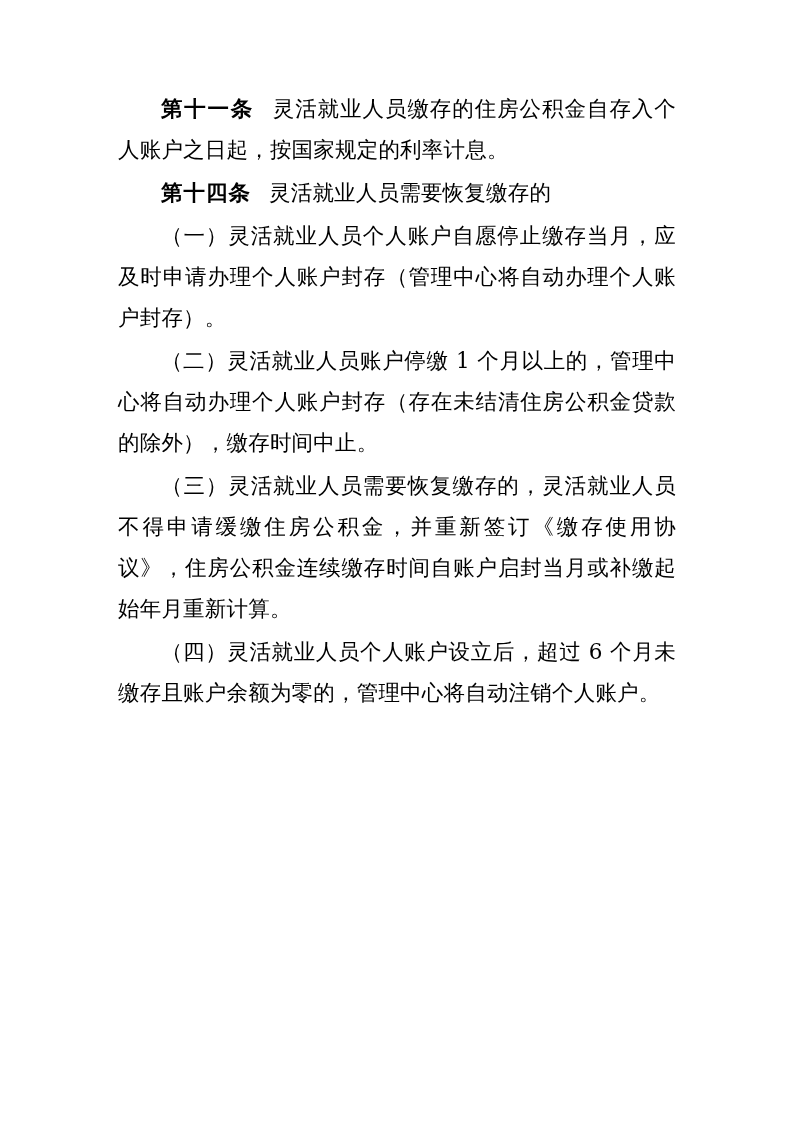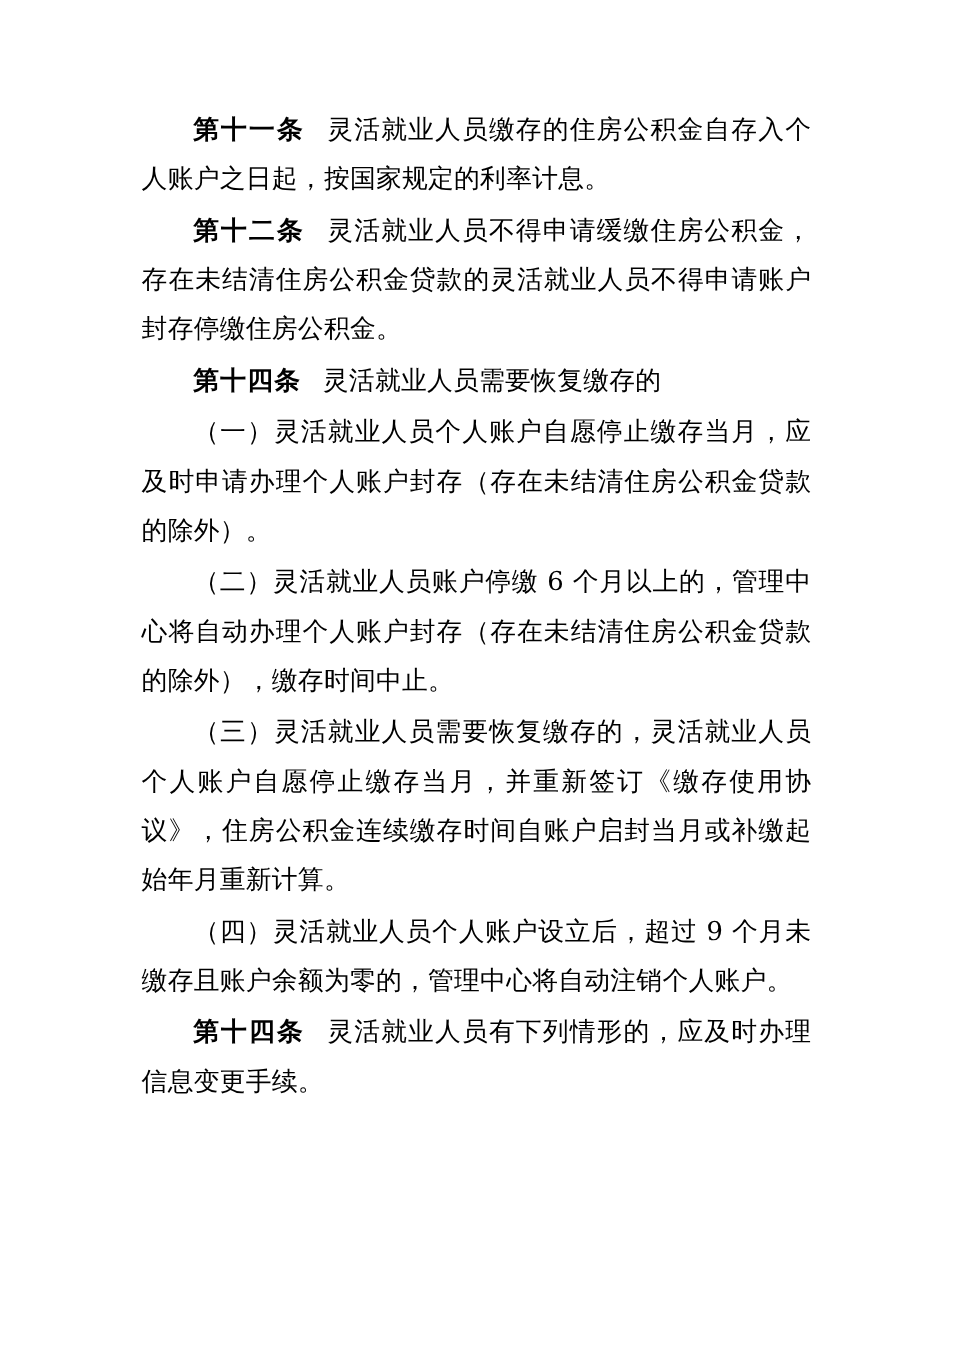--- a/index.html
+++ b/index.html
@@ -50,29 +50,27 @@
   }
 </style>
 </head>
 <body>
 
 <div class="page">
   <div class="doc-body">
 
     <p class="para indent"><span class="art-head">第十一条</span><span class="gap-after-head"></span><span>灵活就业人员缴存的住房公积金自存入个人账户之日起，按国家规定的利率计息。</span></p>
 
-    <p class="para indent"><span class="art-head">第十二条</span><span class="gap-after-head"></span><span>灵活就业人员不得申请缓缴住房公积金，存在未结清住房公积金贷款的灵活就业人员不得申请账户封存停缴住房公积金。</span></p>
 
     <p class="para indent"><span class="art-head">第十四条</span><span class="gap-after-head"></span><span>灵活就业人员需要恢复缴存的</span></p>
 
-    <p class="para indent">（一）灵活就业人员个人账户自愿停止缴存当月，应及时申请办理个人账户封存（存在未结清住房公积金贷款的除外）。</p>
+    <p class="para indent">（一）灵活就业人员个人账户自愿停止缴存当月，应及时申请办理个人账户封存（管理中心将自动办理个人账户封存）。</p>
 
-    <p class="para indent">（二）灵活就业人员账户停缴 6 个月以上的，管理中心将自动办理个人账户封存（存在未结清住房公积金贷款的除外），缴存时间中止。</p>
+    <p class="para indent">（二）灵活就业人员账户停缴 1 个月以上的，管理中心将自动办理个人账户封存（存在未结清住房公积金贷款的除外），缴存时间中止。</p>
 
-    <p class="para indent">（三）灵活就业人员需要恢复缴存的，灵活就业人员个人账户自愿停止缴存当月，并重新签订《缴存使用协议》，住房公积金连续缴存时间自账户启封当月或补缴起始年月重新计算。</p>
+    <p class="para indent">（三）灵活就业人员需要恢复缴存的，灵活就业人员不得申请缓缴住房公积金，并重新签订《缴存使用协议》，住房公积金连续缴存时间自账户启封当月或补缴起始年月重新计算。</p>
 
-    <p class="para indent">（四）灵活就业人员个人账户设立后，超过 9 个月未缴存且账户余额为零的，管理中心将自动注销个人账户。</p>
+    <p class="para indent">（四）灵活就业人员个人账户设立后，超过 6 个月未缴存且账户余额为零的，管理中心将自动注销个人账户。</p>
 
 
-    <p class="para indent"><span class="art-head">第十四条</span><span class="gap-after-head"></span><span>灵活就业人员有下列情形的，应及时办理信息变更手续。</span></p>
 
   </div>
 </div>
 
 </body></html>

